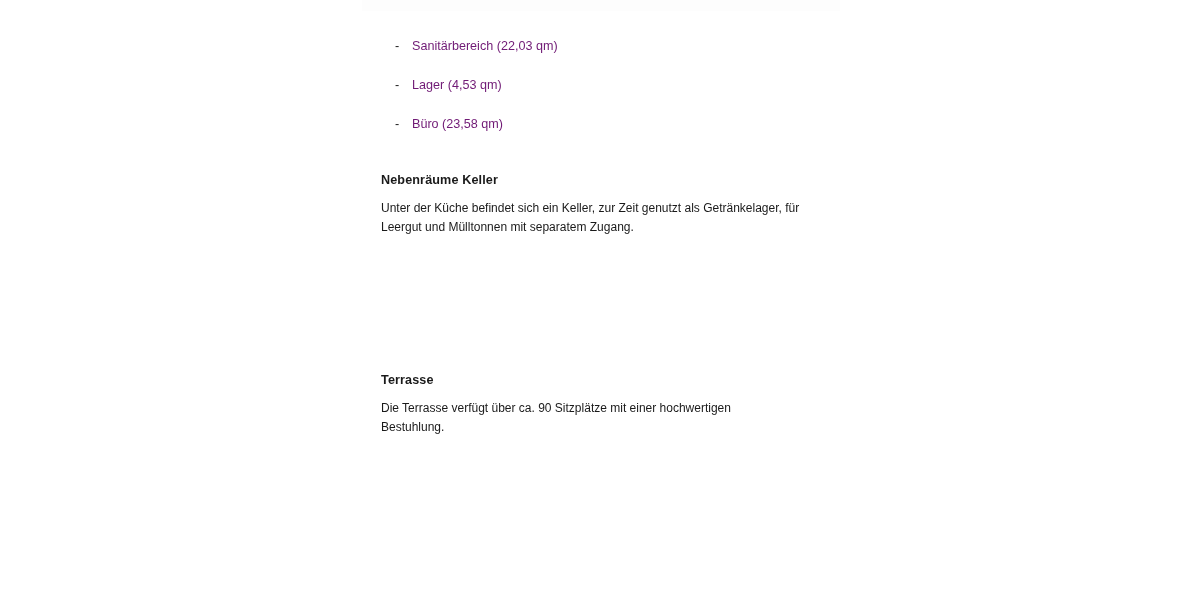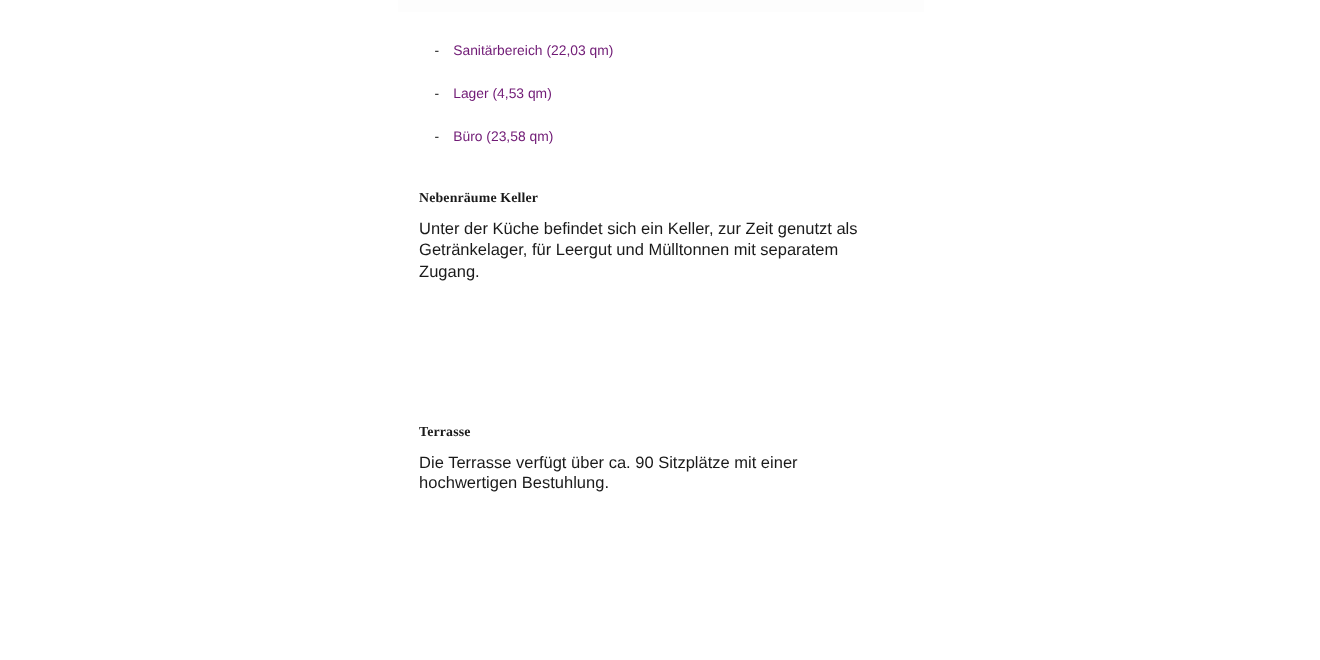--- a/index.html
+++ b/index.html
@@ -83,37 +83,36 @@
     left: 0;
     width: 430px;
   }
   .section-heading {
     margin: 0 0 10px 0;
     font-size: 12.6px;
     line-height: 17px;
     font-weight: bold;
     color: #1a1a1a;
     letter-spacing: 0.01em;
-    font-family: Liberation Serif, serif;
   }
   .section-paragraph {
     margin: 0;
-    font-size: 15px;
+    font-size: 12px;
     line-height: 19.4px;
     font-weight: normal;
     color: #1a1a1a;
   }
   .section-paragraph + .section-paragraph {
     margin-top: 11px;
   }
 
   
   #section-keller          { top: 172px; width: 428px; }
   #section-sanitaer        { top: 247px; width: 380px; }
-  #section-terrasse        { top: 372px; width: 400px; margin-top: 12px; }
+  #section-terrasse        { top: 372px; width: 400px; }
 </style>
 </head>
 <body>
 
 <div id="page-canvas">
 
   <div class="page-edge-band"></div>
 
   <div class="page-body">
 

